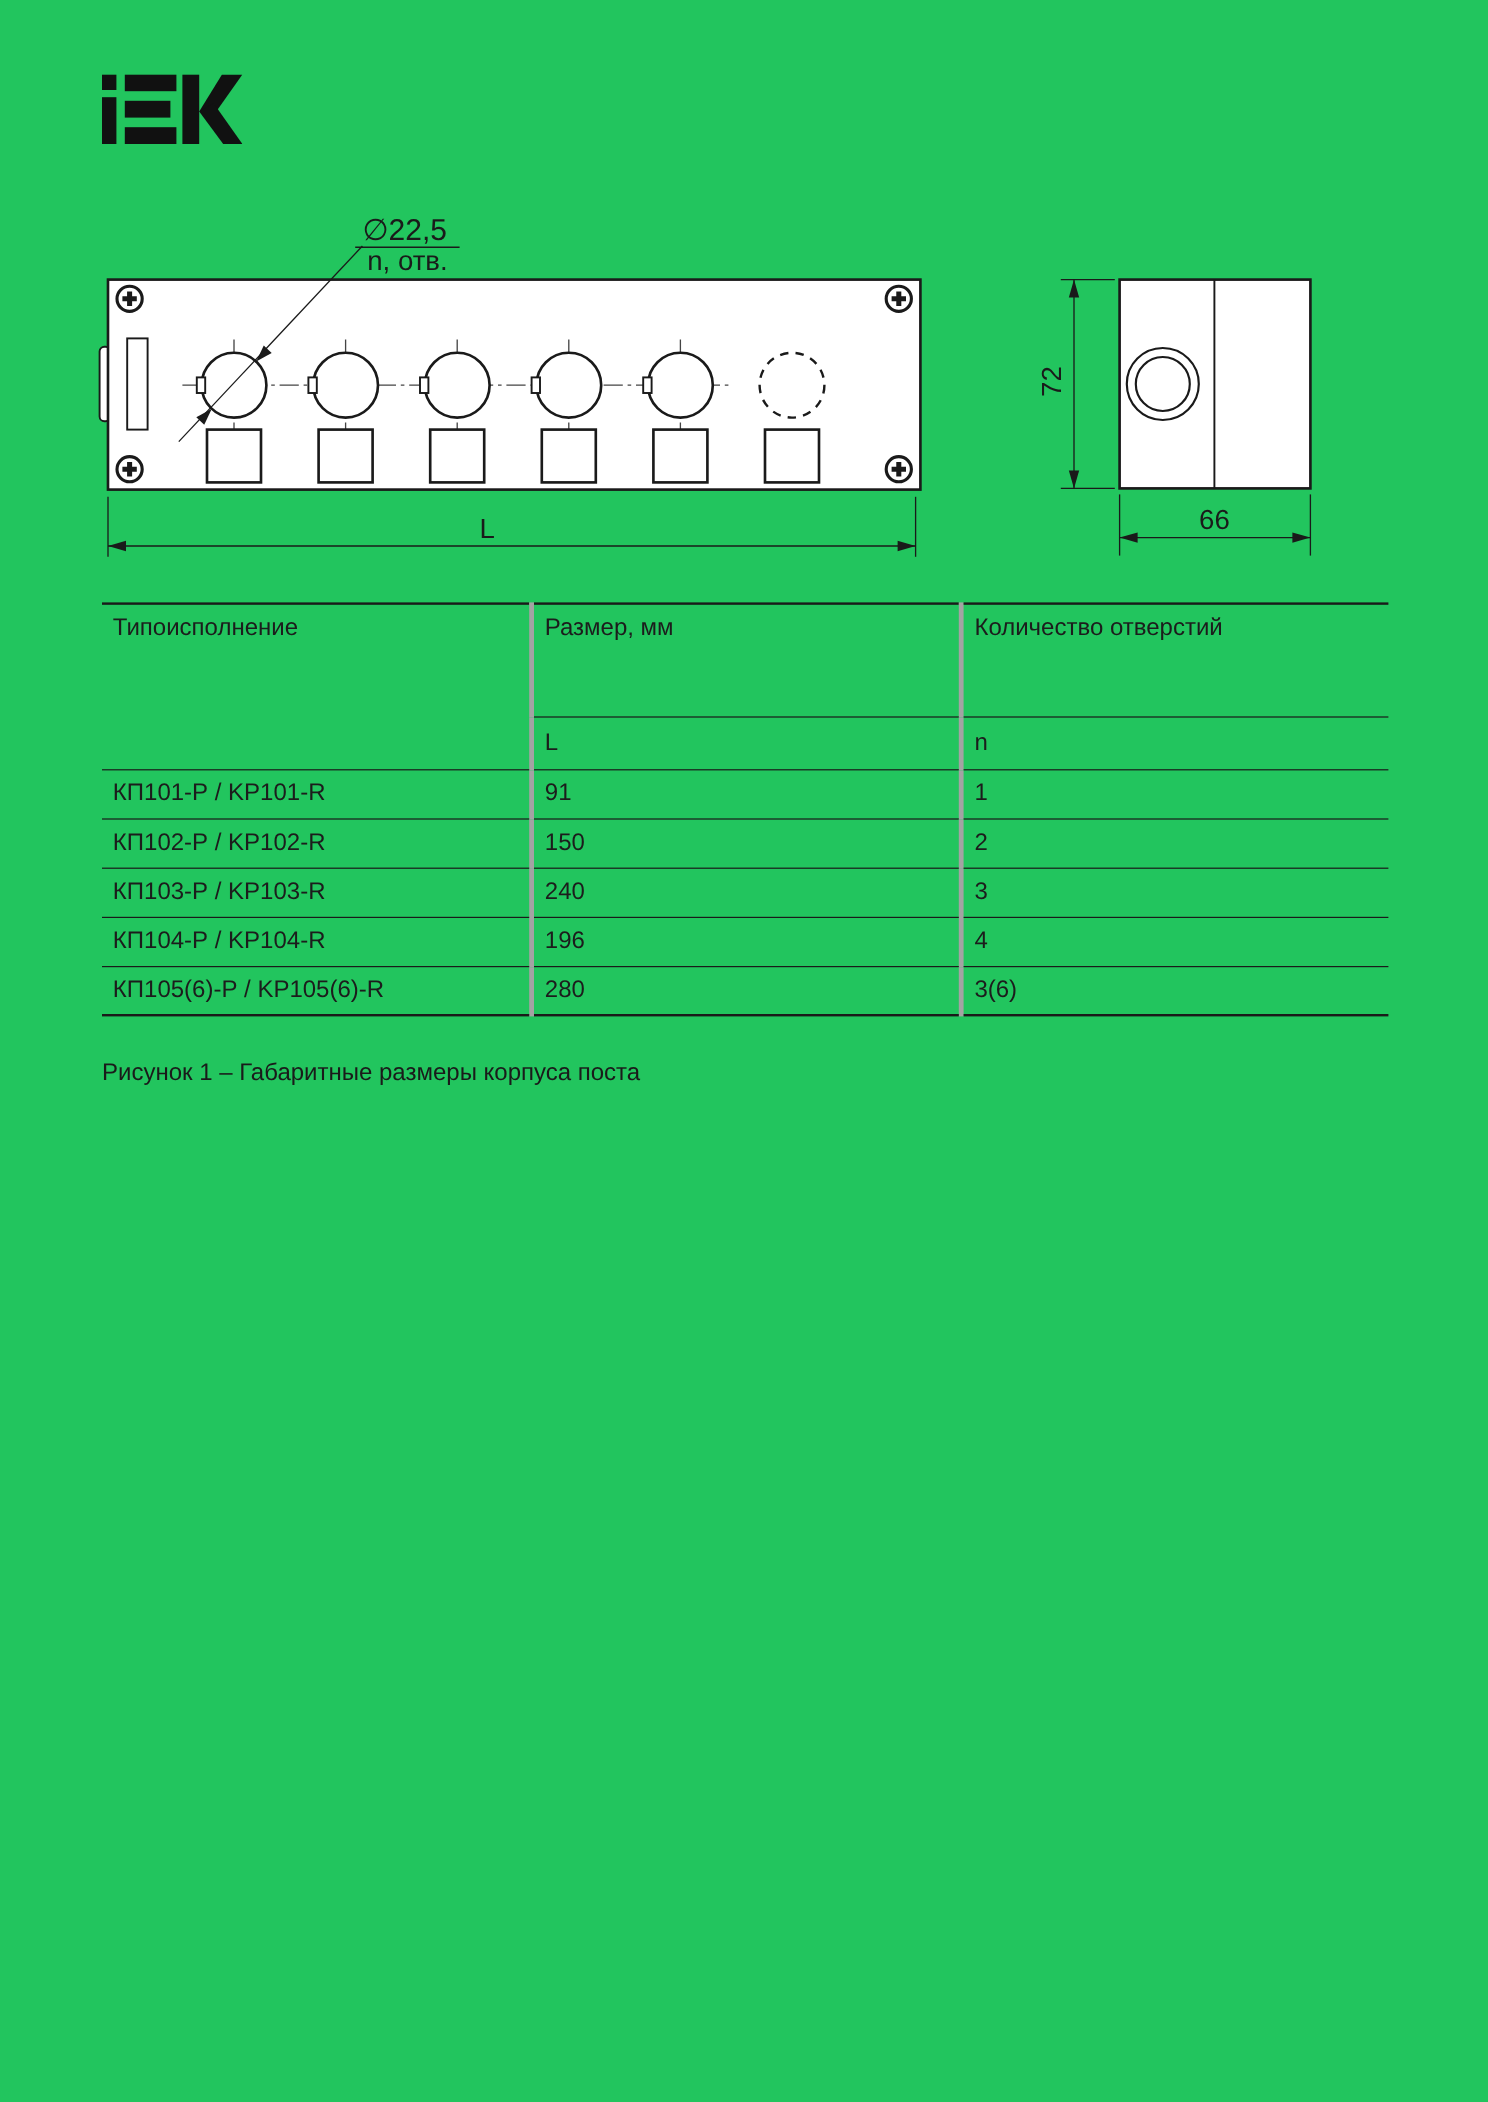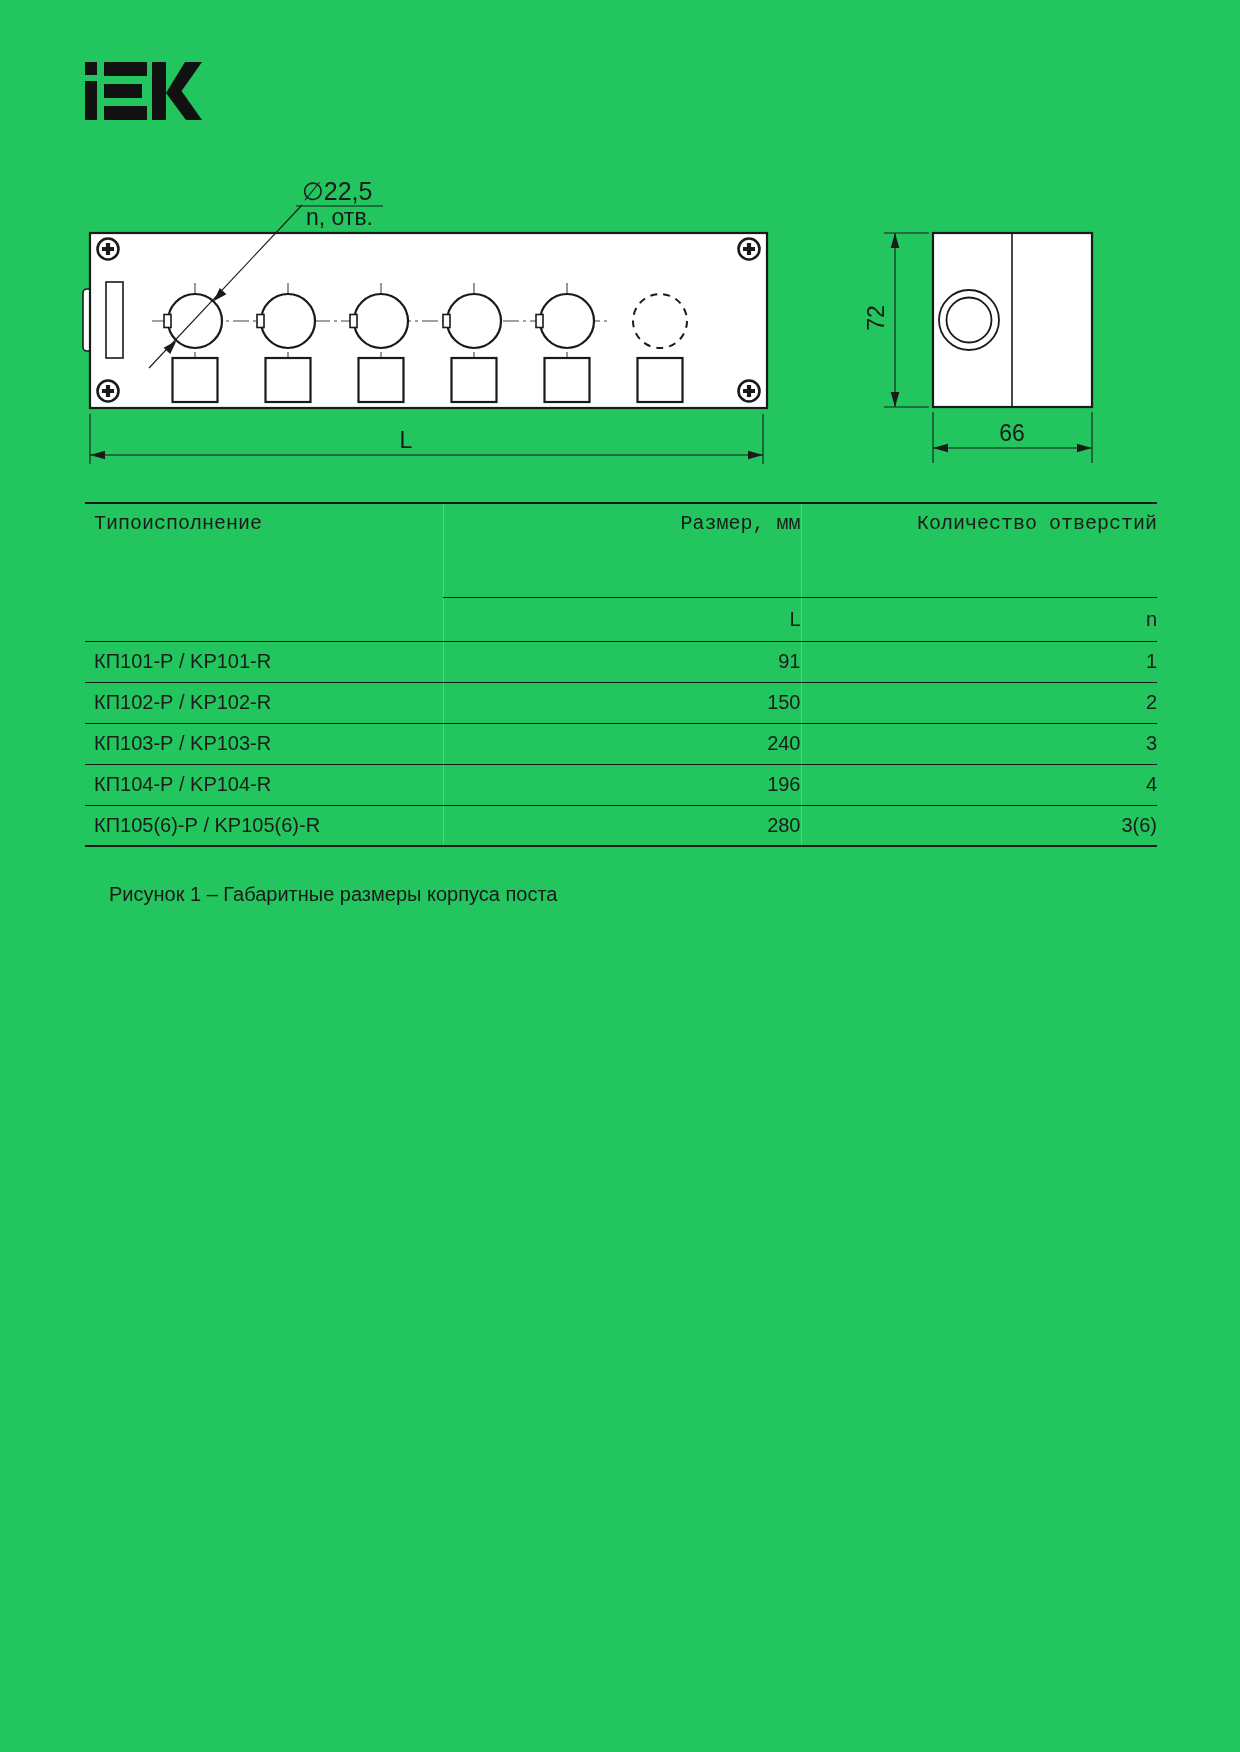--- a/index.html
+++ b/index.html
@@ -26,35 +26,34 @@
     color: #1c1c1c;
     border-top: 2px solid #1a1a1a;
     border-bottom: 2px solid #1a1a1a;
   }
   .spec-table td {
     padding: 0 0 0 9px;
     vertical-align: middle;
     font-weight: normal;
     text-align: left;
   }
-  .spec-table .hdr1 td { height: 94px; vertical-align: top; padding-top: 8px; font-family: Liberation Mono, monospace; }
+  .spec-table .hdr1 td { height: 94px; vertical-align: top; padding-top: 8px; }
   .spec-table .hdr1 td.colspan-head { border-bottom: 1px solid #1a1a1a; }
   .spec-table .hdr2 td { height: 44px; border-bottom: 1.5px solid #1a1a1a; }
   .spec-table td.type-head { border-bottom: 1.5px solid #1a1a1a; }
-  .spec-table .v-div { border-left: 1px solid #a3a3a3; text-align: right; }
+  .spec-table .v-div { border-left: 4px solid #a3a3a3; }
   .spec-table .data-row td { height: 41px; border-bottom: 1px solid #1a1a1a; }
   .spec-table .data-row:last-child td { border-bottom: none; }
 
   .caption {
     position: absolute;
     left: 85px;
     top: 883px;
     font-size: 20px;
     color: #1a1a1a;
-    margin-left: 24px;
   }
 
   svg text {
     font-family: "Liberation Sans", sans-serif;
     fill: #1a1a1a;
   }
 </style>
 </head>
 <body>
 

